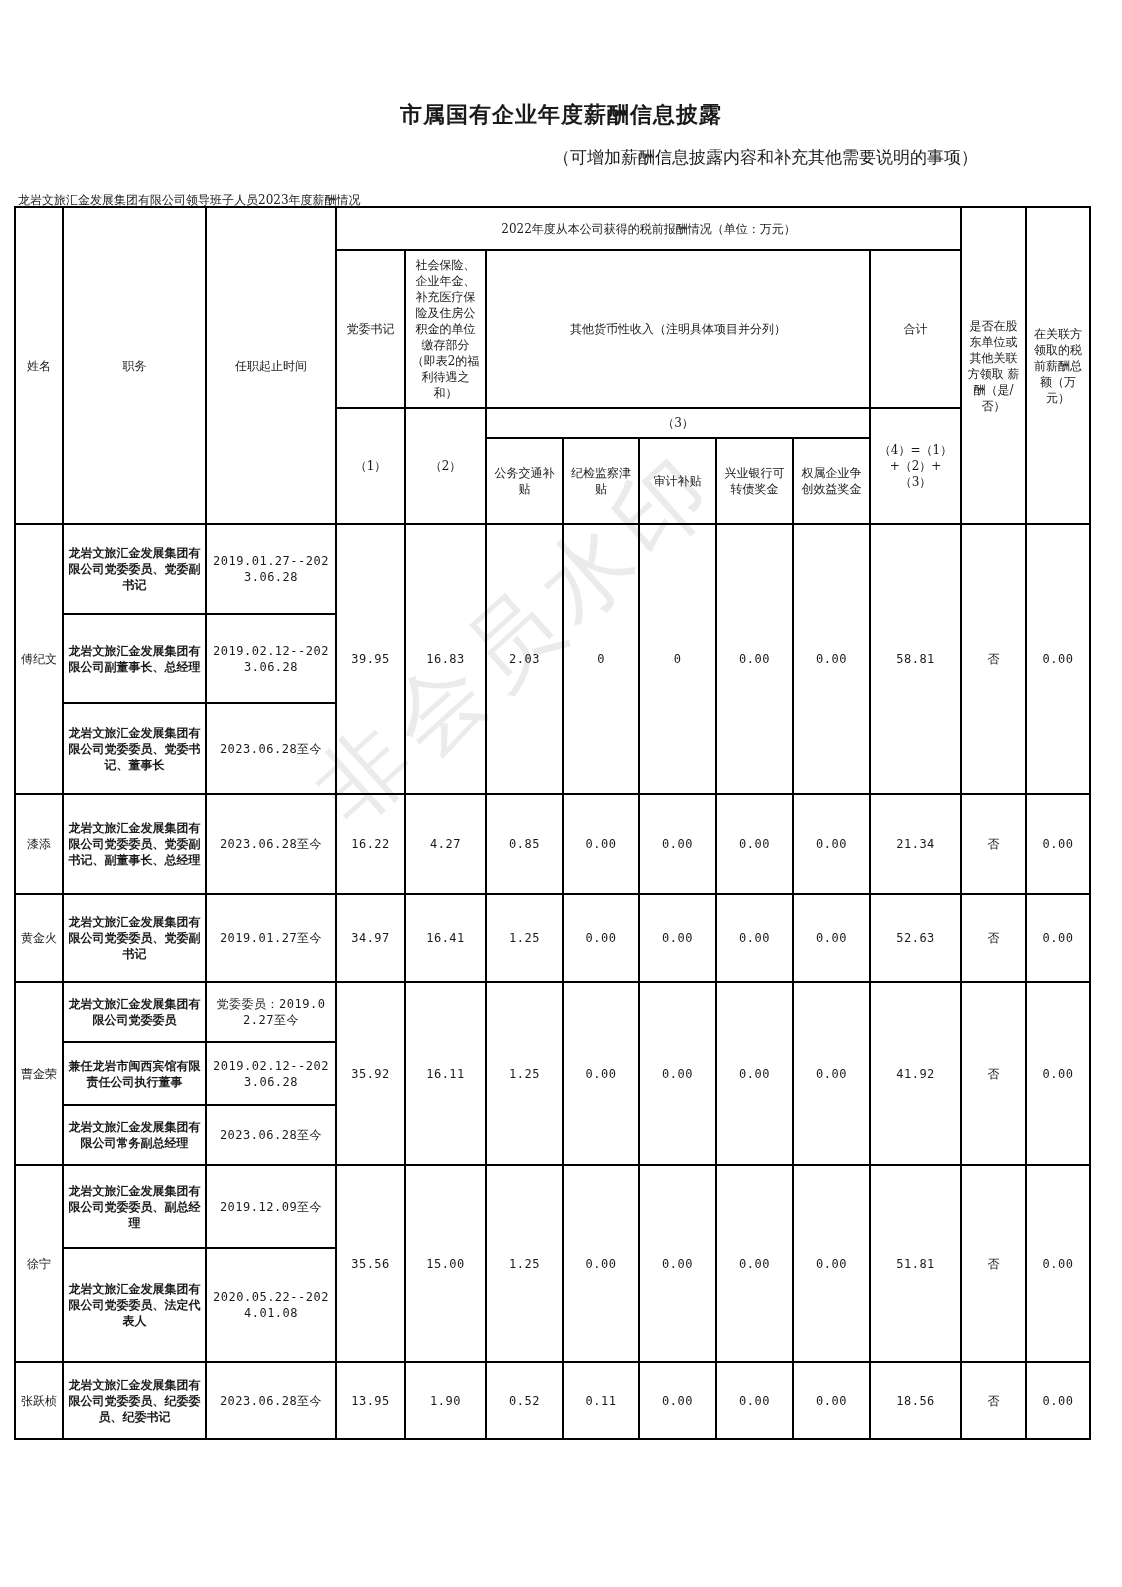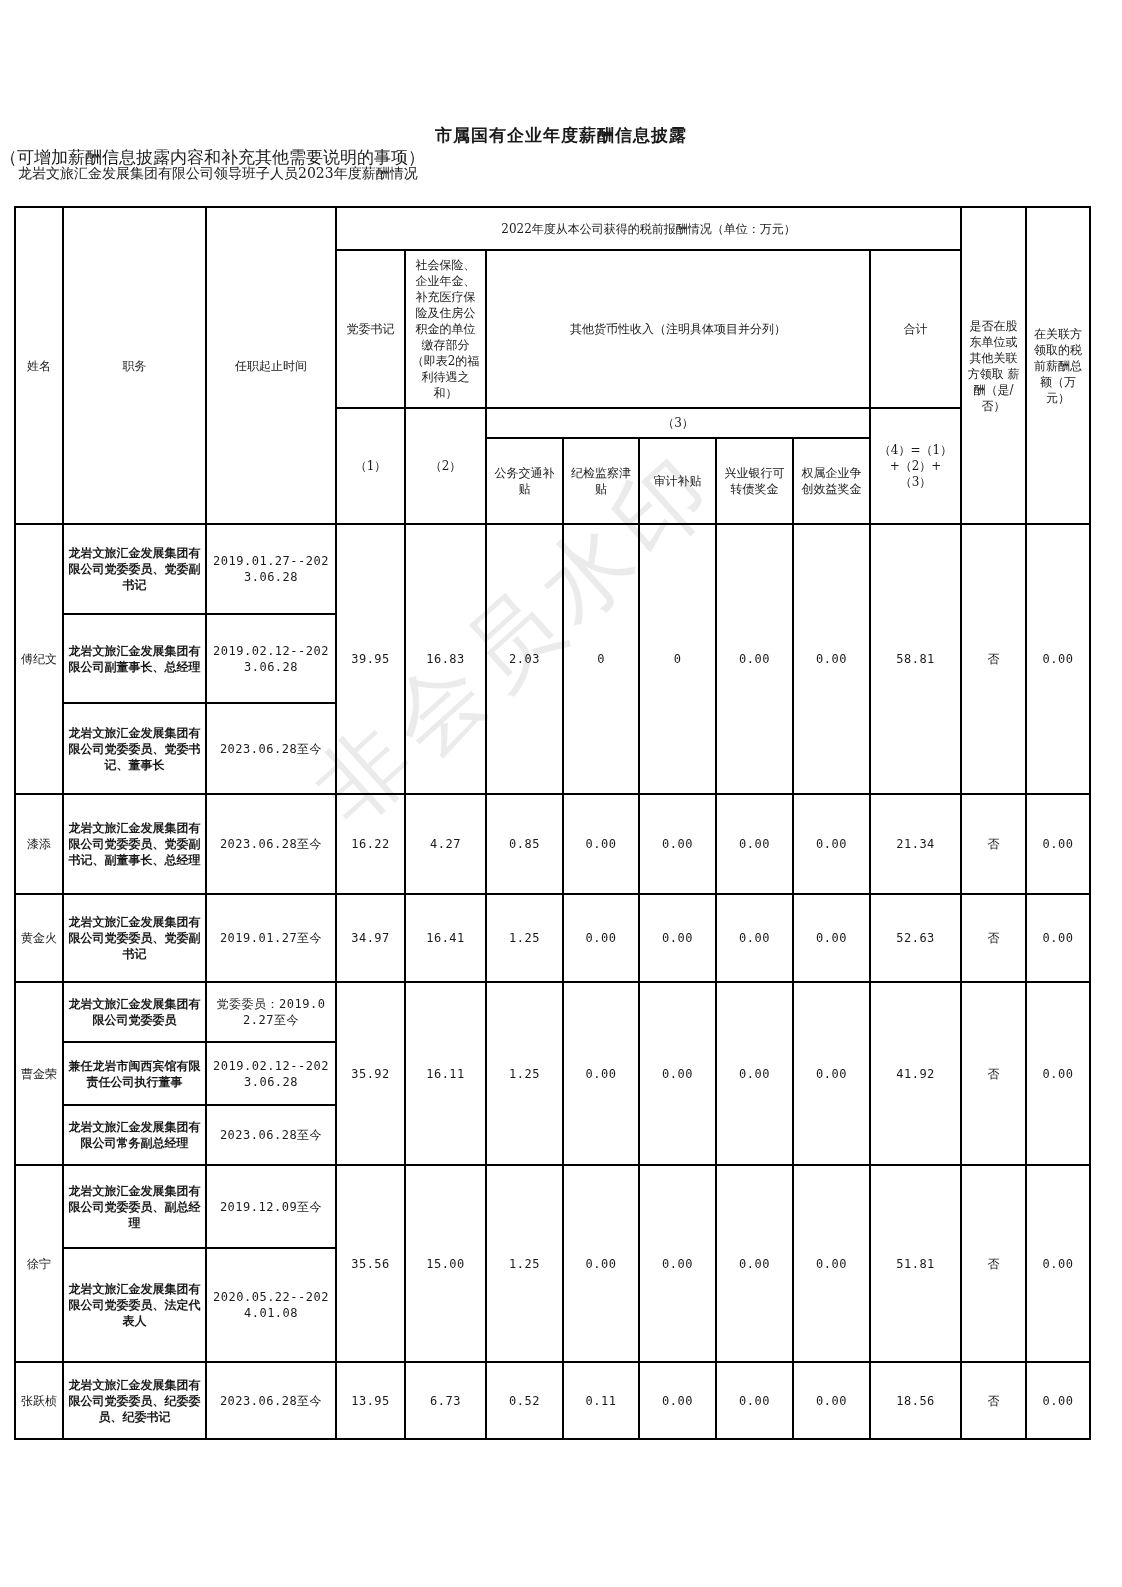--- a/index.html
+++ b/index.html
@@ -1,22 +1,22 @@
 <!DOCTYPE html>
 <html><head>
   <meta charset="utf-8">
   <style>
     html, body { margin: 0; padding: 0; background: #ffffff; }
     body { width: 1122px; height: 1587px; position: relative; overflow: hidden;
            font-family: "DejaVu Serif", "Liberation Serif", serif; color: #1a1a1a; }
     .title { position: absolute; top: 100px; left: 0; width: 1122px; text-align: center;
-             font-size: 17px; font-weight: bold; letter-spacing: 1px; margin-top: 24px; }
-    .subtitle { position: absolute; top: 146px; left: 0; width: 978px; text-align: left;
+             font-size: 22px; font-weight: bold; letter-spacing: 1px; }
+    .subtitle { position: absolute; top: 146px; left: 0; width: 978px; text-align: right;
                 font-size: 17px; }
-    .caption { position: absolute; top: 165px; left: 18px; font-size: 14px; }
+    .caption { position: absolute; top: 192px; left: 18px; font-size: 12px; }
     table.grid { position: absolute; left: 14px; top: 206px; border-collapse: collapse;
                  table-layout: fixed; width: 1075px; }
     table.grid td { border: 2px solid #000; text-align: center; vertical-align: middle;
                     font-size: 12px; line-height: 16px; padding: 0 4px; overflow: hidden;
                     word-break: break-all; }
     td.num { font-family: "DejaVu Sans Mono", "Liberation Mono", monospace; font-size: 12px; letter-spacing: 0.5px; }
     td.pos { padding: 0 6px; font-weight: bold; }
     .watermark { position: absolute; left: 290px; top: 760px; font-size: 90px; color: rgba(0,0,0,0.08);
                  transform: rotate(-42deg); transform-origin: left top; white-space: nowrap;
                  font-family: "DejaVu Sans", sans-serif; pointer-events: none; letter-spacing: 10px; }
@@ -171,21 +171,21 @@
   <tr style="height:114px">
     <td class="pos">龙岩文旅汇金发展集团有限公司党委委员、法定代表人</td>
     <td class="num">2020.05.22--2024.01.08</td>
   </tr>
 
   <tr style="height:77px">
     <td>张跃桢</td>
     <td class="pos">龙岩文旅汇金发展集团有限公司党委委员、纪委委员、纪委书记</td>
     <td class="num">2023.06.28至今</td>
     <td class="num">13.95</td>
-    <td class="num">6.73</td>
+    <td class="num">1.90</td>
     <td class="num">0.52</td>
     <td class="num">0.11</td>
     <td class="num">0.00</td>
     <td class="num">0.00</td>
     <td class="num">0.00</td>
     <td class="num">18.56</td>
     <td>否</td>
     <td class="num">0.00</td>
   </tr>
 </tbody>

